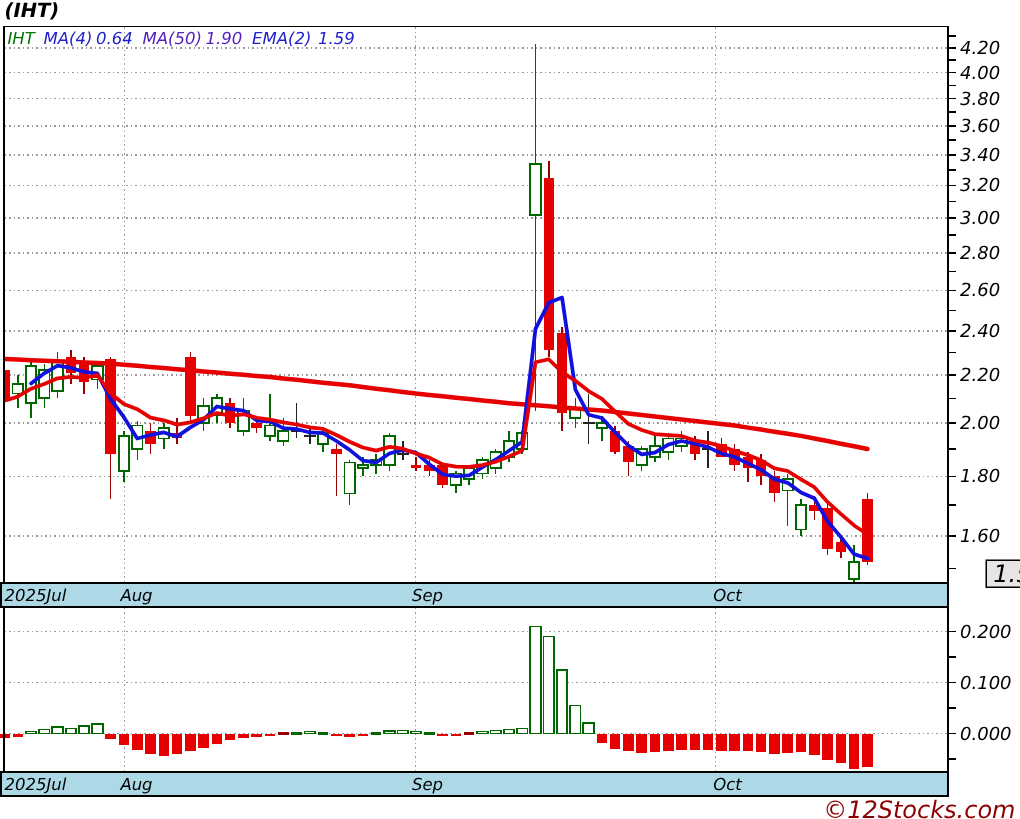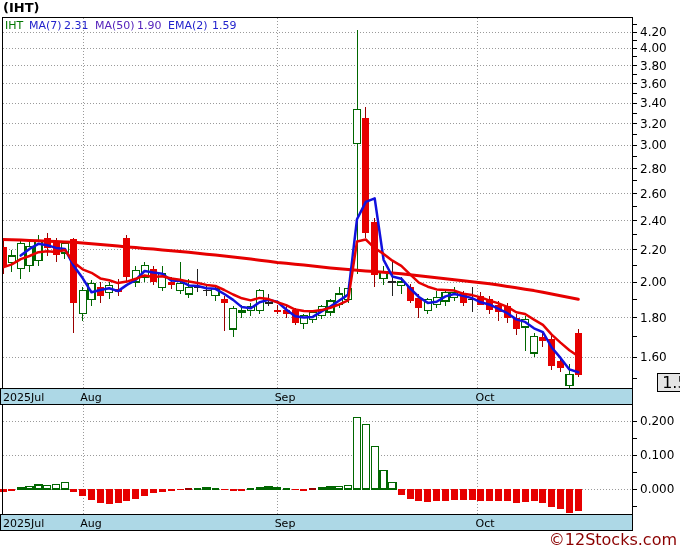--- a/index.html
+++ b/index.html
@@ -1,17 +1,17 @@
 <!DOCTYPE html>
 <html><head>
 <meta charset="utf-8">
 <style>
   html,body{margin:0;padding:0;background:#fff;}
   .page{position:relative;width:680px;height:546px;background:#fff;overflow:hidden;
-        font-family:"DejaVu Sans",sans-serif;}
+        font-family:"DejaVu Sans",sans-serif;font-style:italic;}
   .page svg{position:absolute;left:0;top:0;}
   .title{position:absolute;left:3px;top:0px;font-size:13px;font-weight:bold;color:#000;}
   .legend{position:absolute;left:0;top:19px;width:632px;height:13px;font-size:11px;}
   .legend span{position:absolute;white-space:nowrap;top:0;}
   .c-green{color:#007700}.c-blue{color:#2222CC}.c-purple{color:#5522BB}
   .macd-legend{position:absolute;left:0;top:406px;width:632px;height:13px;font-size:11px;}
   .macd-legend span{position:absolute;white-space:nowrap;top:0;}
   .badge{position:absolute;left:657px;top:373px;width:44px;height:17px;background:#e5e5e5;
          border:1px solid #000;font-size:16px;color:#000;text-align:center;line-height:17px;}
   .branding{position:absolute;right:3px;top:530px;font-size:16px;color:#8B0000;}
@@ -318,22 +318,22 @@
       <line x1="632" y1="472" x2="637" y2="472" stroke="#000" stroke-width="1" shape-rendering="crispEdges"></line>
       <line x1="632" y1="489" x2="637" y2="489" stroke="#000" stroke-width="1" shape-rendering="crispEdges"></line>
       <line x1="632" y1="506" x2="637" y2="506" stroke="#000" stroke-width="1" shape-rendering="crispEdges"></line>
       <text x="640" y="425" font-size="12" fill="#000" font-family="DejaVu Sans, sans-serif" text-anchor="start">0.200</text>
       <text x="640" y="459" font-size="12" fill="#000" font-family="DejaVu Sans, sans-serif" text-anchor="start">0.100</text>
       <text x="640" y="493" font-size="12" fill="#000" font-family="DejaVu Sans, sans-serif" text-anchor="start">0.000</text>
     </svg>
 
   <div class="legend">
     <span style="left:5px" class="c-green">IHT</span>
-    <span style="left:29px" class="c-blue">MA(7)</span>
-    <span style="left:64px" class="c-blue">2.31</span>
+    <span style="left:29px" class="c-blue">MA(4)</span>
+    <span style="left:64px" class="c-blue">0.64</span>
     <span style="left:95px" class="c-purple">MA(50)</span>
     <span style="left:137px" class="c-purple">1.90</span>
     <span style="left:168px" class="c-blue">EMA(2)</span>
     <span style="left:212px" class="c-blue">1.59</span>
   </div>
 
 
   <div class="badge">1.50</div>
 
   <div class="branding">©12Stocks.com</div>

